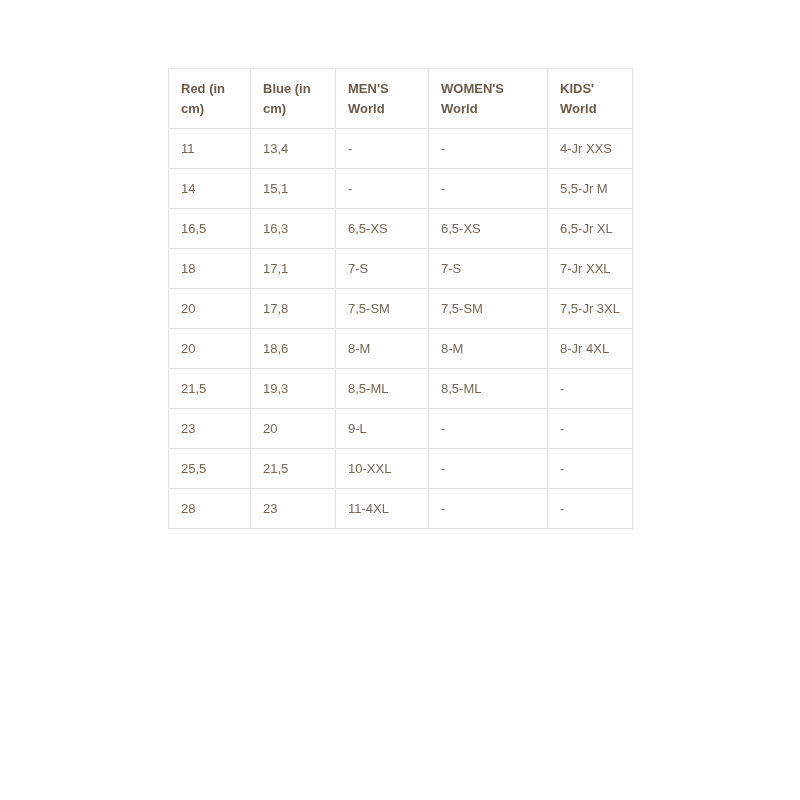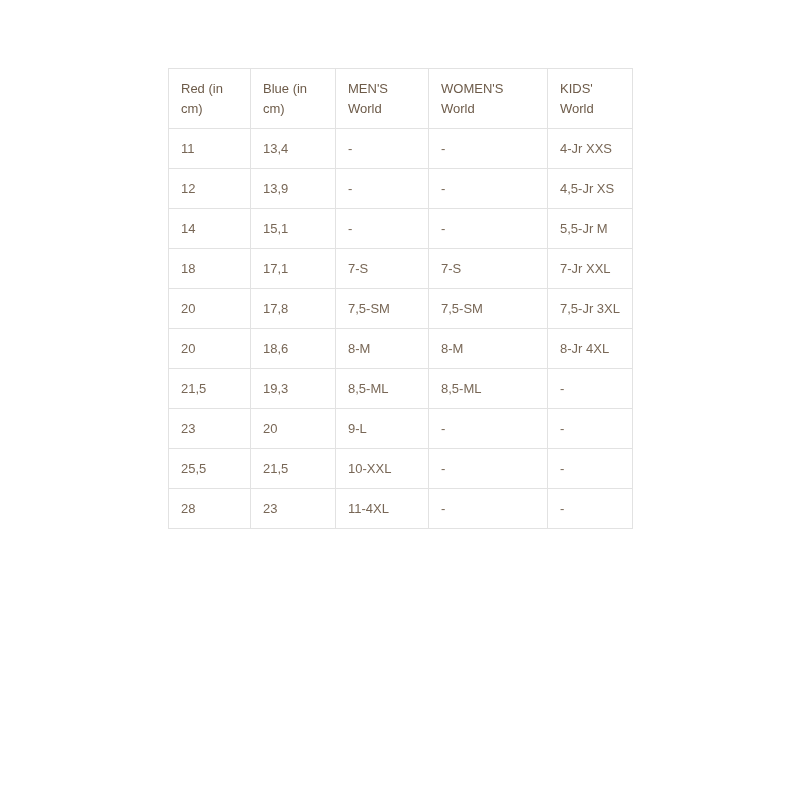--- a/index.html
+++ b/index.html
@@ -37,21 +37,21 @@
     border: 1px solid #e2e2e2;
     text-align: left;
     vertical-align: middle;
     padding: 4px 10px 4px 12px;
     font-size: 13px;
     line-height: 20px;
     word-wrap: break-word;
   }
   table.size-table th {
     height: 60px;
-    font-weight: normal;
+    font-weight: bold;
     color: #6d5b49;
   }
   table.size-table td {
     height: 40px;
     font-weight: normal;
     color: #786756;
   }
 </style>
 </head>
 <body>
@@ -77,32 +77,32 @@
       </thead>
       <tbody>
           <tr>
             <td>11</td>
             <td>13,4</td>
             <td>-</td>
             <td>-</td>
             <td>4-Jr XXS</td>
           </tr>
           <tr>
-            <td>12</td>
-            <td>13,9</td>
-            <td>-</td>
-            <td>-</td>
-            <td>4,5-Jr XS</td>
-          </tr>
-          <tr>
             <td>14</td>
             <td>15,1</td>
             <td>-</td>
             <td>-</td>
             <td>5,5-Jr M</td>
+          </tr>
+          <tr>
+            <td>16,5</td>
+            <td>16,3</td>
+            <td>6,5-XS</td>
+            <td>6,5-XS</td>
+            <td>6,5-Jr XL</td>
           </tr>
           <tr>
             <td>18</td>
             <td>17,1</td>
             <td>7-S</td>
             <td>7-S</td>
             <td>7-Jr XXL</td>
           </tr>
           <tr>
             <td>20</td>

